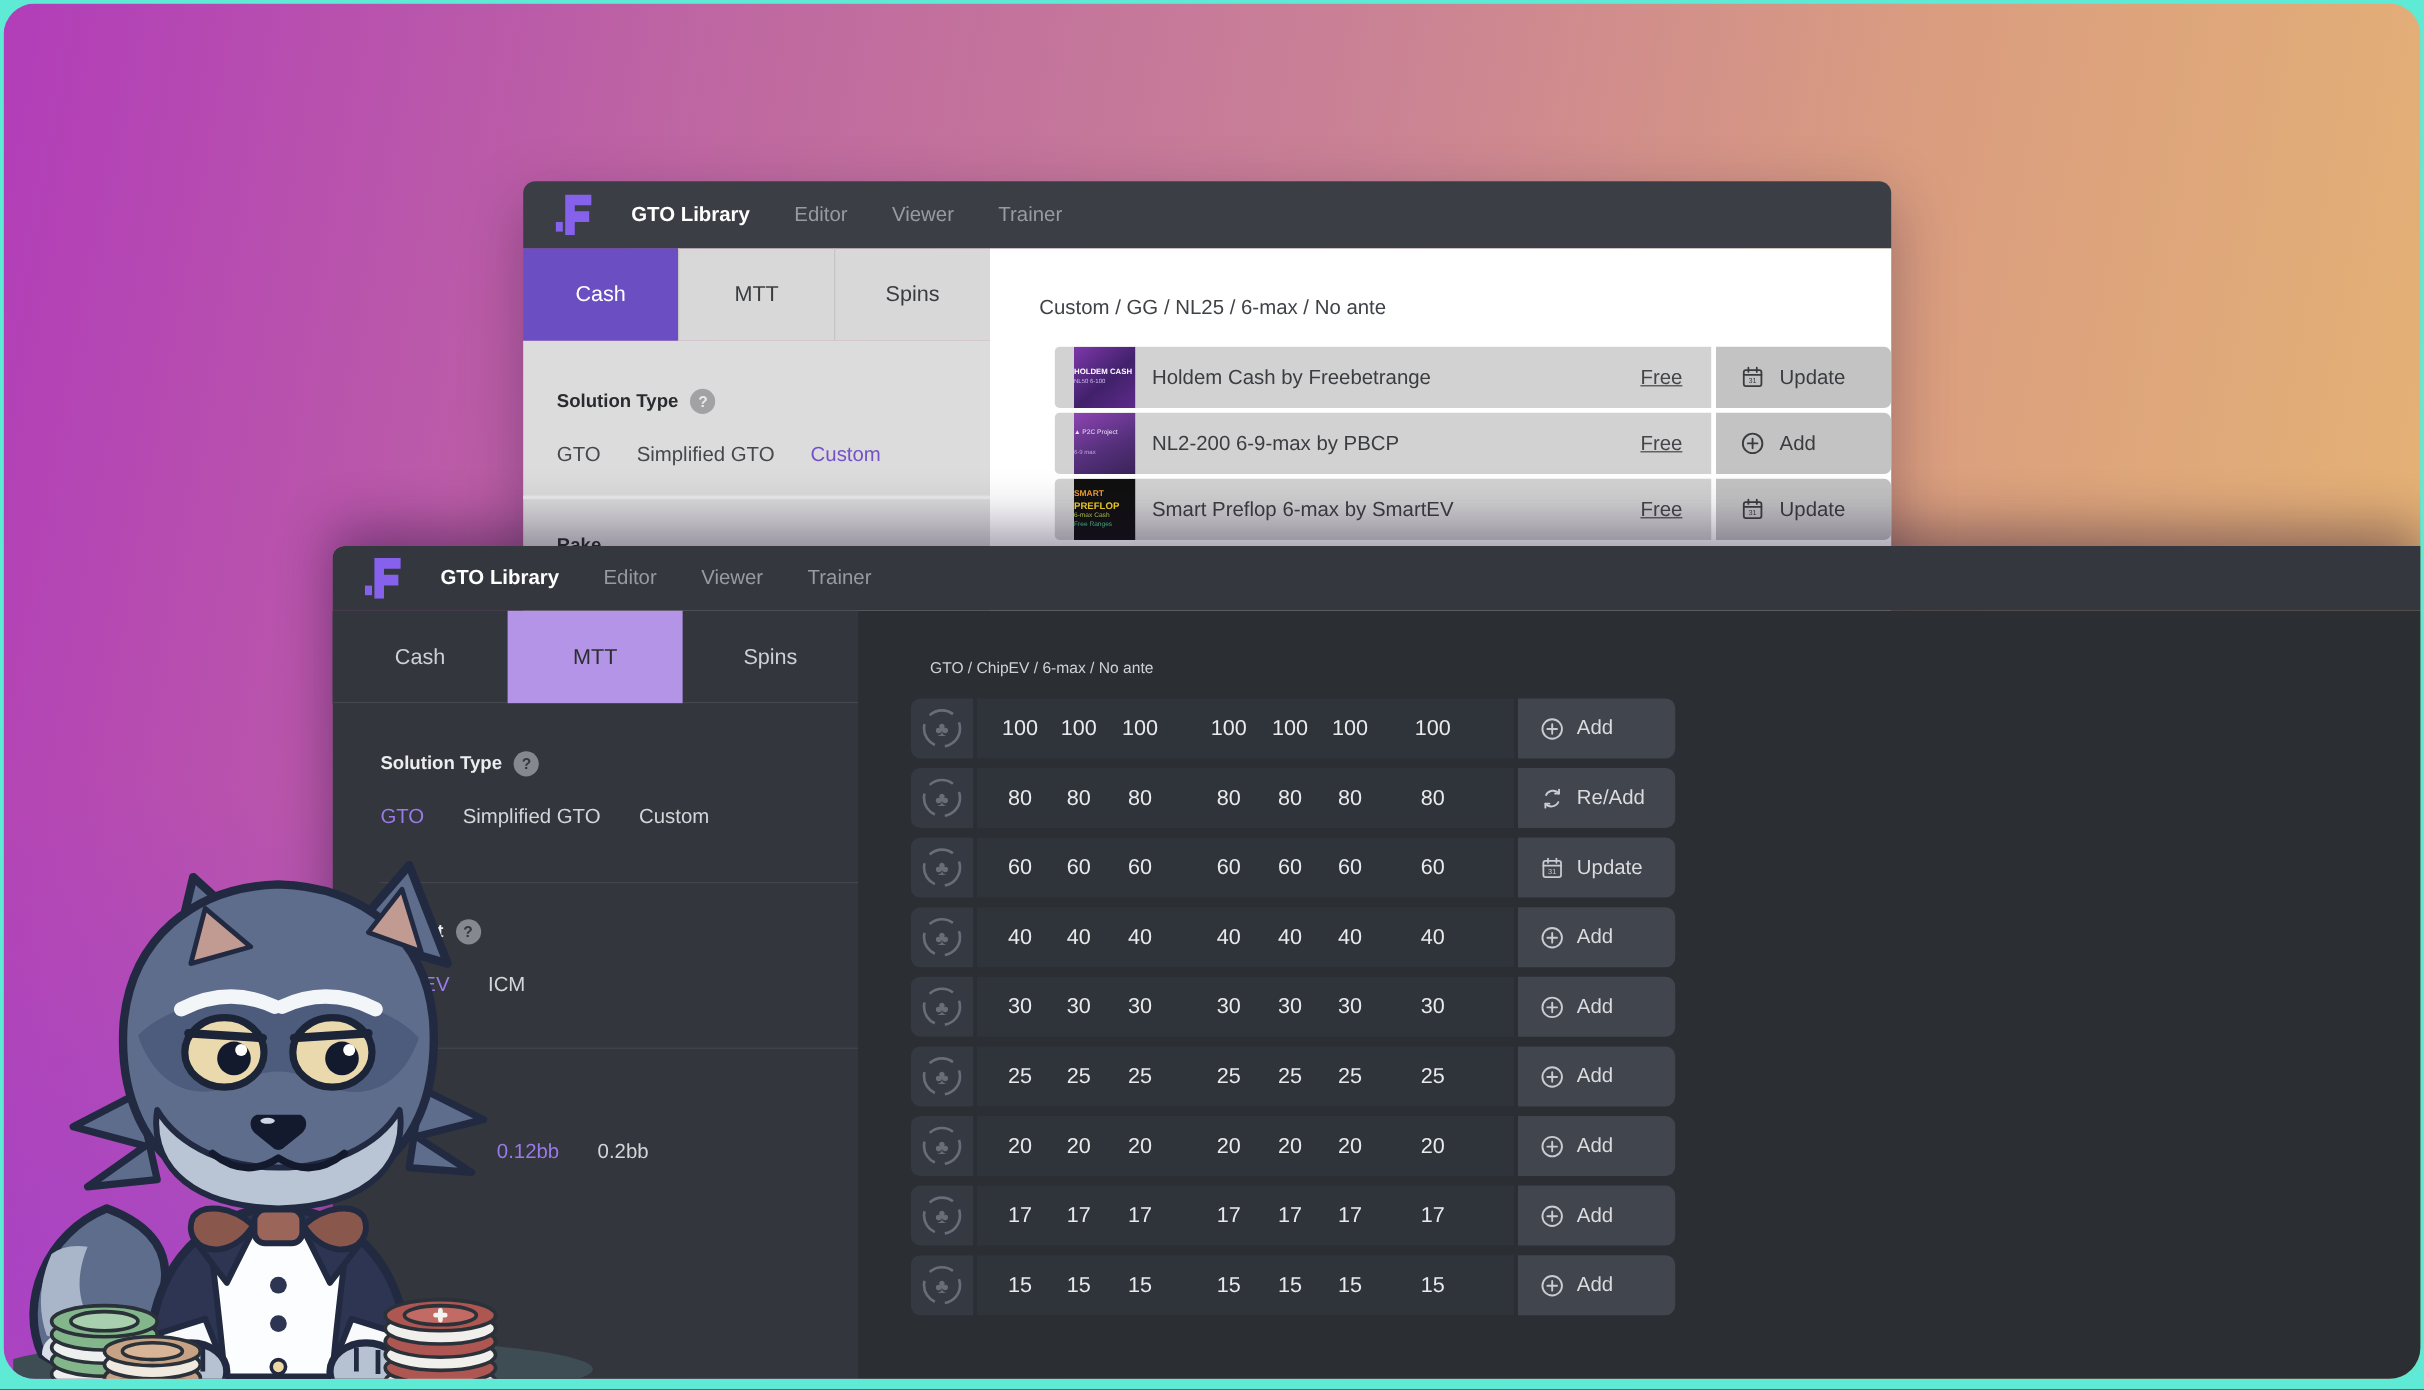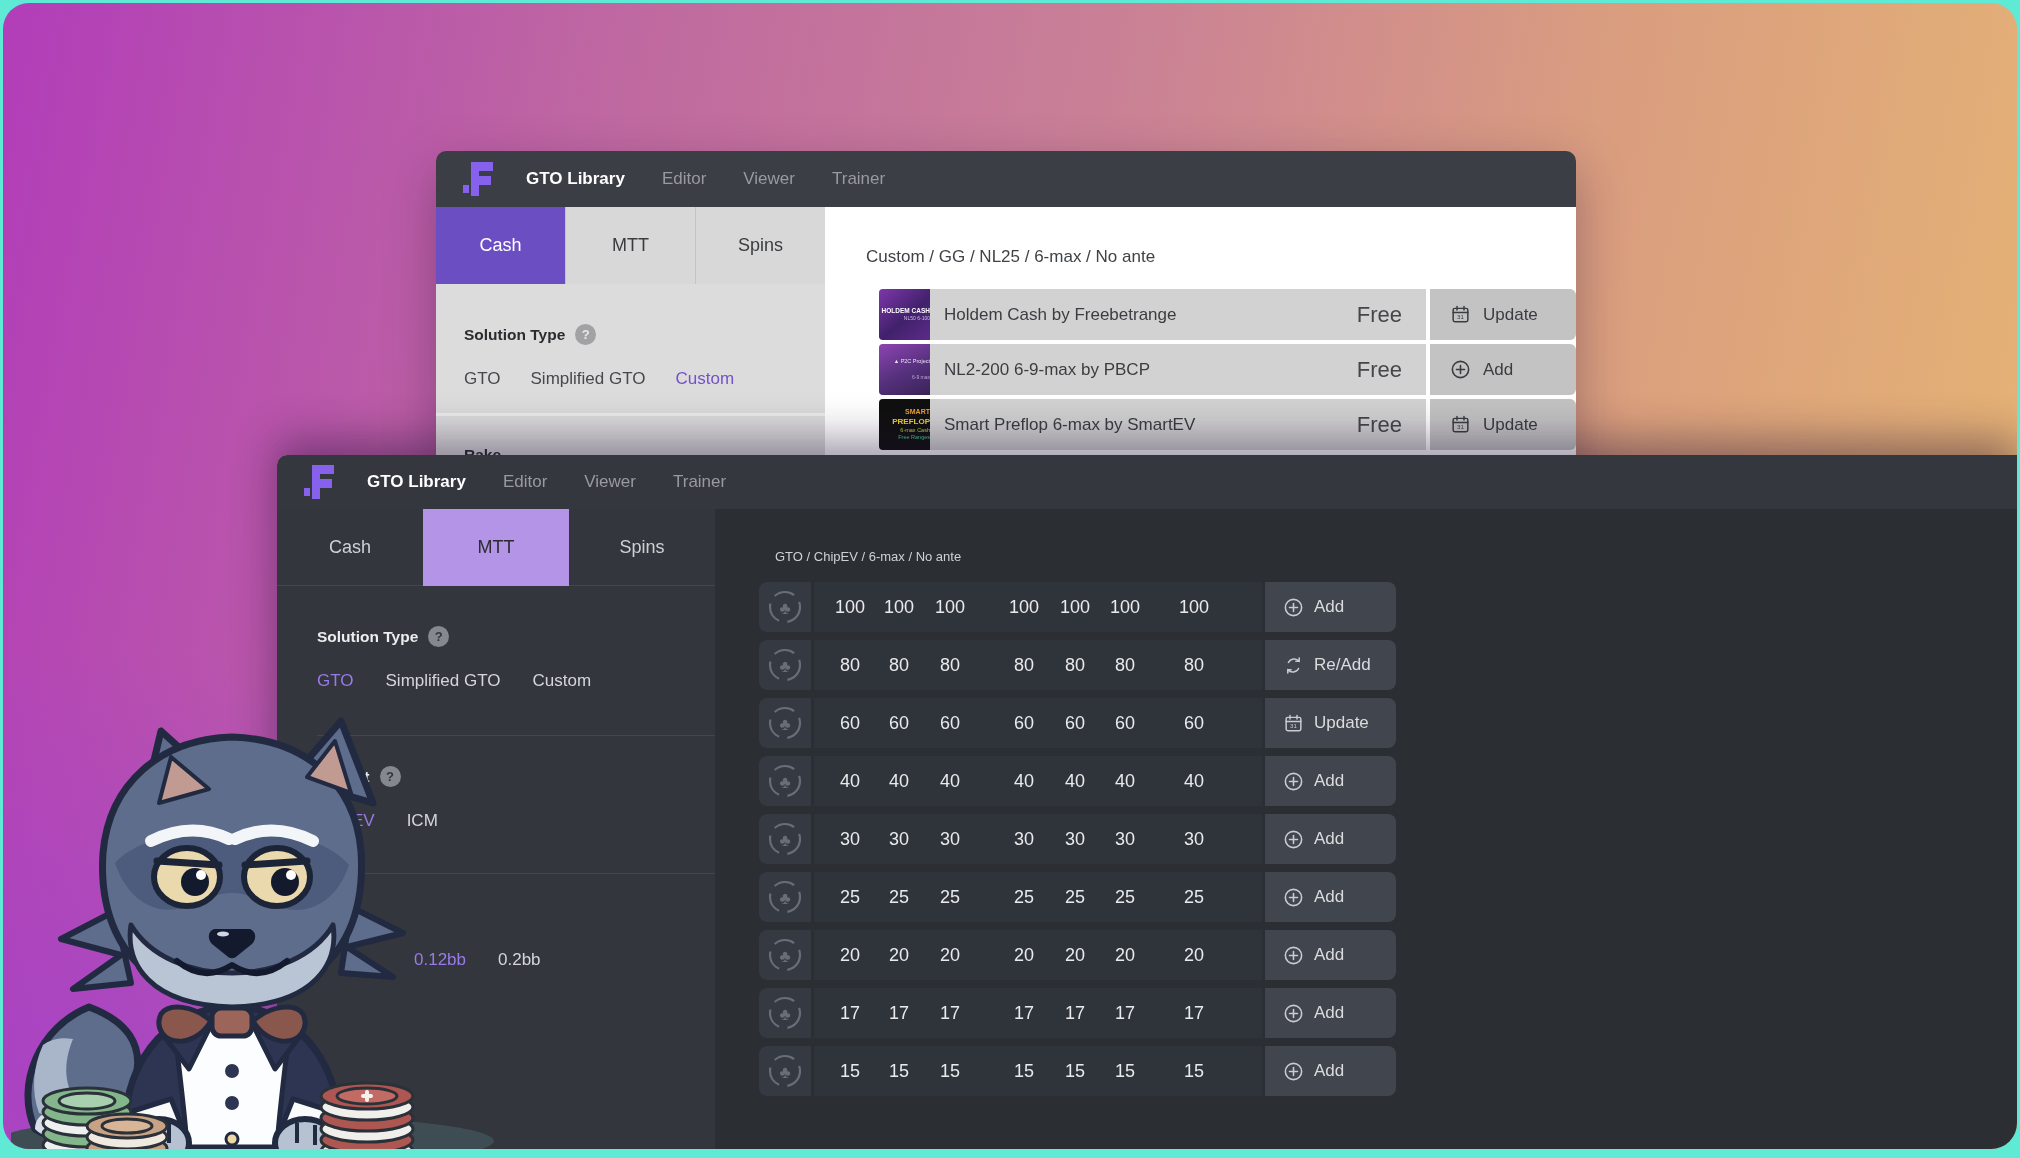--- a/index.html
+++ b/index.html
@@ -37,37 +37,37 @@
   .opts{margin-top:24px;display:flex;font-size:17px;}
   .opts span{margin-right:30px;cursor:pointer;}
   .bside .opts span{color:#46484c;}
   .bside .opts span.sel{color:#7451c9;}
   .bdivider{height:3px;background:#ededed;margin:24px -26px 0 -28px;}
   .rakelbl{margin-top:30px;font-size:15.5px;font-weight:700;color:#292b2f;}
   .bmain{flex:1;background:#ffffff;padding:40px 0 0 41px;}
   .crumb-light{font-size:17px;color:#3f4246;}
   .packs{margin-top:22px;margin-left:13px;}
   .pack{display:flex;height:51px;margin-bottom:4px;}
-  .pack-main{flex:1;display:flex;align-items:center;background:#d2d2d2;border-radius:4px 0 0 4px;margin-right:4px;overflow:hidden;}
-  .thumb{width:51px;height:51px;flex:none;display:flex;flex-direction:column;align-items:flex-end;justify-content:center;overflow:hidden;}
+  .pack-main{flex:1;display:flex;align-items:center;background:#d2d2d2;border-radius:4px 0 0 4px;margin-right:4px;overflow:hidden;padding-left:16px;}
+  .thumb{width:51px;height:51px;flex:none;display:flex;flex-direction:column;align-items:flex-start;justify-content:center;overflow:hidden;}
   .thumb div{line-height:1.25;white-space:nowrap;}
   .thumb.holdem{background:linear-gradient(140deg,#7e37ab 0%,#41216b 55%,#5d2a8a 100%);}
   .thumb.holdem div:nth-child(1){font-size:6.5px;font-weight:700;color:#ffffff;}
   .thumb.holdem div:nth-child(2){font-size:5px;color:#cbbcea;}
   .thumb.pbcp{background:linear-gradient(155deg,#8d44b2 0%,#55307c 55%,#3a2358 100%);}
   .thumb.pbcp div:nth-child(1){font-size:5.5px;color:#e9e4f4;}
   .thumb.pbcp div:nth-child(2){font-size:5px;color:#bda6d8;margin-top:9px;}
   .thumb.smart{background:#101010;}
   .thumb.smart div:nth-child(1){font-size:7px;font-weight:700;color:#f0a030;}
   .thumb.smart div:nth-child(2){font-size:8px;font-weight:700;color:#f5d327;}
   .thumb.smart div:nth-child(3){font-size:5.5px;color:#b8d04a;}
   .thumb.smart div:nth-child(4){font-size:5.5px;color:#49c98f;}
   .pack-title{margin-left:14px;font-size:17px;color:#3b3d41;}
   .pack-sp{flex:1;}
-  .pack-price{margin-right:24px;font-size:22px;color:#44464a;}
+  .pack-price{margin-right:24px;font-size:17px;color:#44464a;text-decoration:underline;}
   .pack-act{width:146px;height:51px;background:#c3c3c3;border-radius:0 6px 6px 0;display:flex;align-items:center;
             padding-left:20px;font-size:17px;color:#3a3c40;cursor:pointer;}
   .pack-act .ic{display:inline-flex;margin-right:12px;color:#3a3c40;}
 
   
   .fwin{position:absolute;left:274px;top:452px;width:1742px;height:702px;z-index:20;border-radius:10px 0 0 0;
         box-shadow:0 -14px 44px rgba(30,15,50,.45);overflow:hidden;}
   .fwin .whead{background:#34373d;height:54px;border-radius:10px 0 0 0;}
   .fwin-body{display:flex;height:648px;}
   .fwin-left{width:438px;display:flex;flex-direction:column;background:#33363c;}

